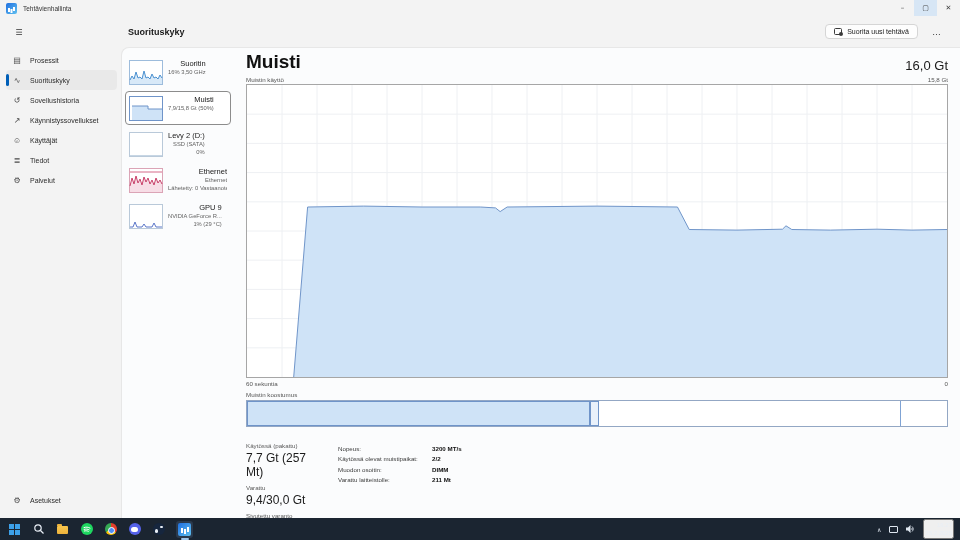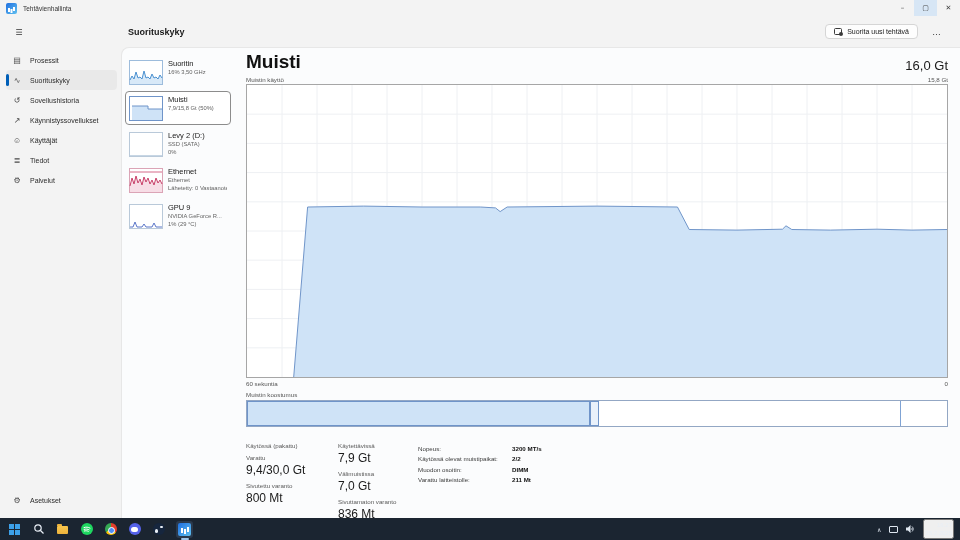--- a/index.html
+++ b/index.html
@@ -36,21 +36,21 @@
   .header-actions { margin-left:auto; display:flex; align-items:center; gap:10px; }
   .run-task-btn { display:flex; align-items:center; gap:5px; background:#fdfdfd; border:1px solid #d5d5d5; border-radius:4px; padding:3px 8px; font-size:7px; color:#1a1a1a; }
   .run-ic { width:8px; height:7px; border:1px solid #3a3a3a; border-radius:1.5px; position:relative; }
   .run-ic::after { content:""; position:absolute; right:-2px; bottom:-2px; width:4px; height:4px; border-radius:50%; background:#3a3a3a; }
   .more-btn { background:none; border:none; font-size:9px; color:#333; letter-spacing:1px; padding:0 4px; }
 
   
   .card { flex:1 1 auto; display:flex; min-height:0; background:#fbfcfd; border-top-left-radius:8px; border-top:1px solid #e7e7e7; border-left:1px solid #e7e7e7; }
 
   
-  .perf-list { width:114px; flex:0 0 auto; padding:7px 2px 0 3px; }
+  .perf-list { width:114px; flex:0 0 auto; padding:7px 2px 0 3px;text-align:right; }
   .perf-item { display:flex; gap:5px; padding:3px 3px; margin-bottom:2px; border:1px solid transparent; border-radius:4px; width:106px; }
   .perf-item.selected { border-color:#8c8c8c; background:#ffffff; }
   .perf-item svg { flex:0 0 auto; margin-top:1px; }
   .perf-txt { min-width:0; }
   .perf-name { font-size:7.5px; color:#191919; line-height:1.3; }
   .perf-sub { font-size:5.8px; color:#636363; line-height:1.35; white-space:nowrap; overflow:hidden; }
 
   
   .detail { flex:1 1 auto; display:flex; flex-direction:column; padding:1px 12px 0 10px; min-width:0; }
   .d-titlerow { display:flex; align-items:flex-end; justify-content:space-between; margin-top:3px; }
@@ -292,32 +292,25 @@
           <div class="comp-bar">
             <div class="comp-seg s0" style="flex: 0 0 49%;"></div>
             <div class="comp-seg s1" style="flex: 0 0 1.3%;"></div>
             <div class="comp-seg s2" style="flex: 0 0 43.2%;"></div>
             <div class="comp-seg s3" style="flex: 0 0 6.5%;"></div>
           </div>
 
           <div class="stats">
             <div class="stat-col c1">
               <div class="stat-label">Käytössä (pakattu)</div>
+              <div class="stat-value">7,7 Gt (257 Mt)</div>
               <div class="stat-label">Varattu</div>
               <div class="stat-value">9,4/30,0 Gt</div>
               <div class="stat-label">Sivutettu varanto</div>
               <div class="stat-value">800 Mt</div>
-            </div>
-            <div class="stat-col c2">
-              <div class="stat-label">Käytettävissä</div>
-              <div class="stat-value">7,9 Gt</div>
-              <div class="stat-label">Välimuistissa</div>
-              <div class="stat-value">7,0 Gt</div>
-              <div class="stat-label">Sivuttamaton varanto</div>
-              <div class="stat-value">836 Mt</div>
             </div>
             <div class="kv">
               <span>Nopeus:</span>
                 <span class="v">3200 MT/s</span>
               <span>Käytössä olevat muistipaikat:</span>
                 <span class="v">2/2</span>
               <span>Muodon osoitin:</span>
                 <span class="v">DIMM</span>
               <span>Varattu laitteistolle:</span>
                 <span class="v">211 Mt</span>

